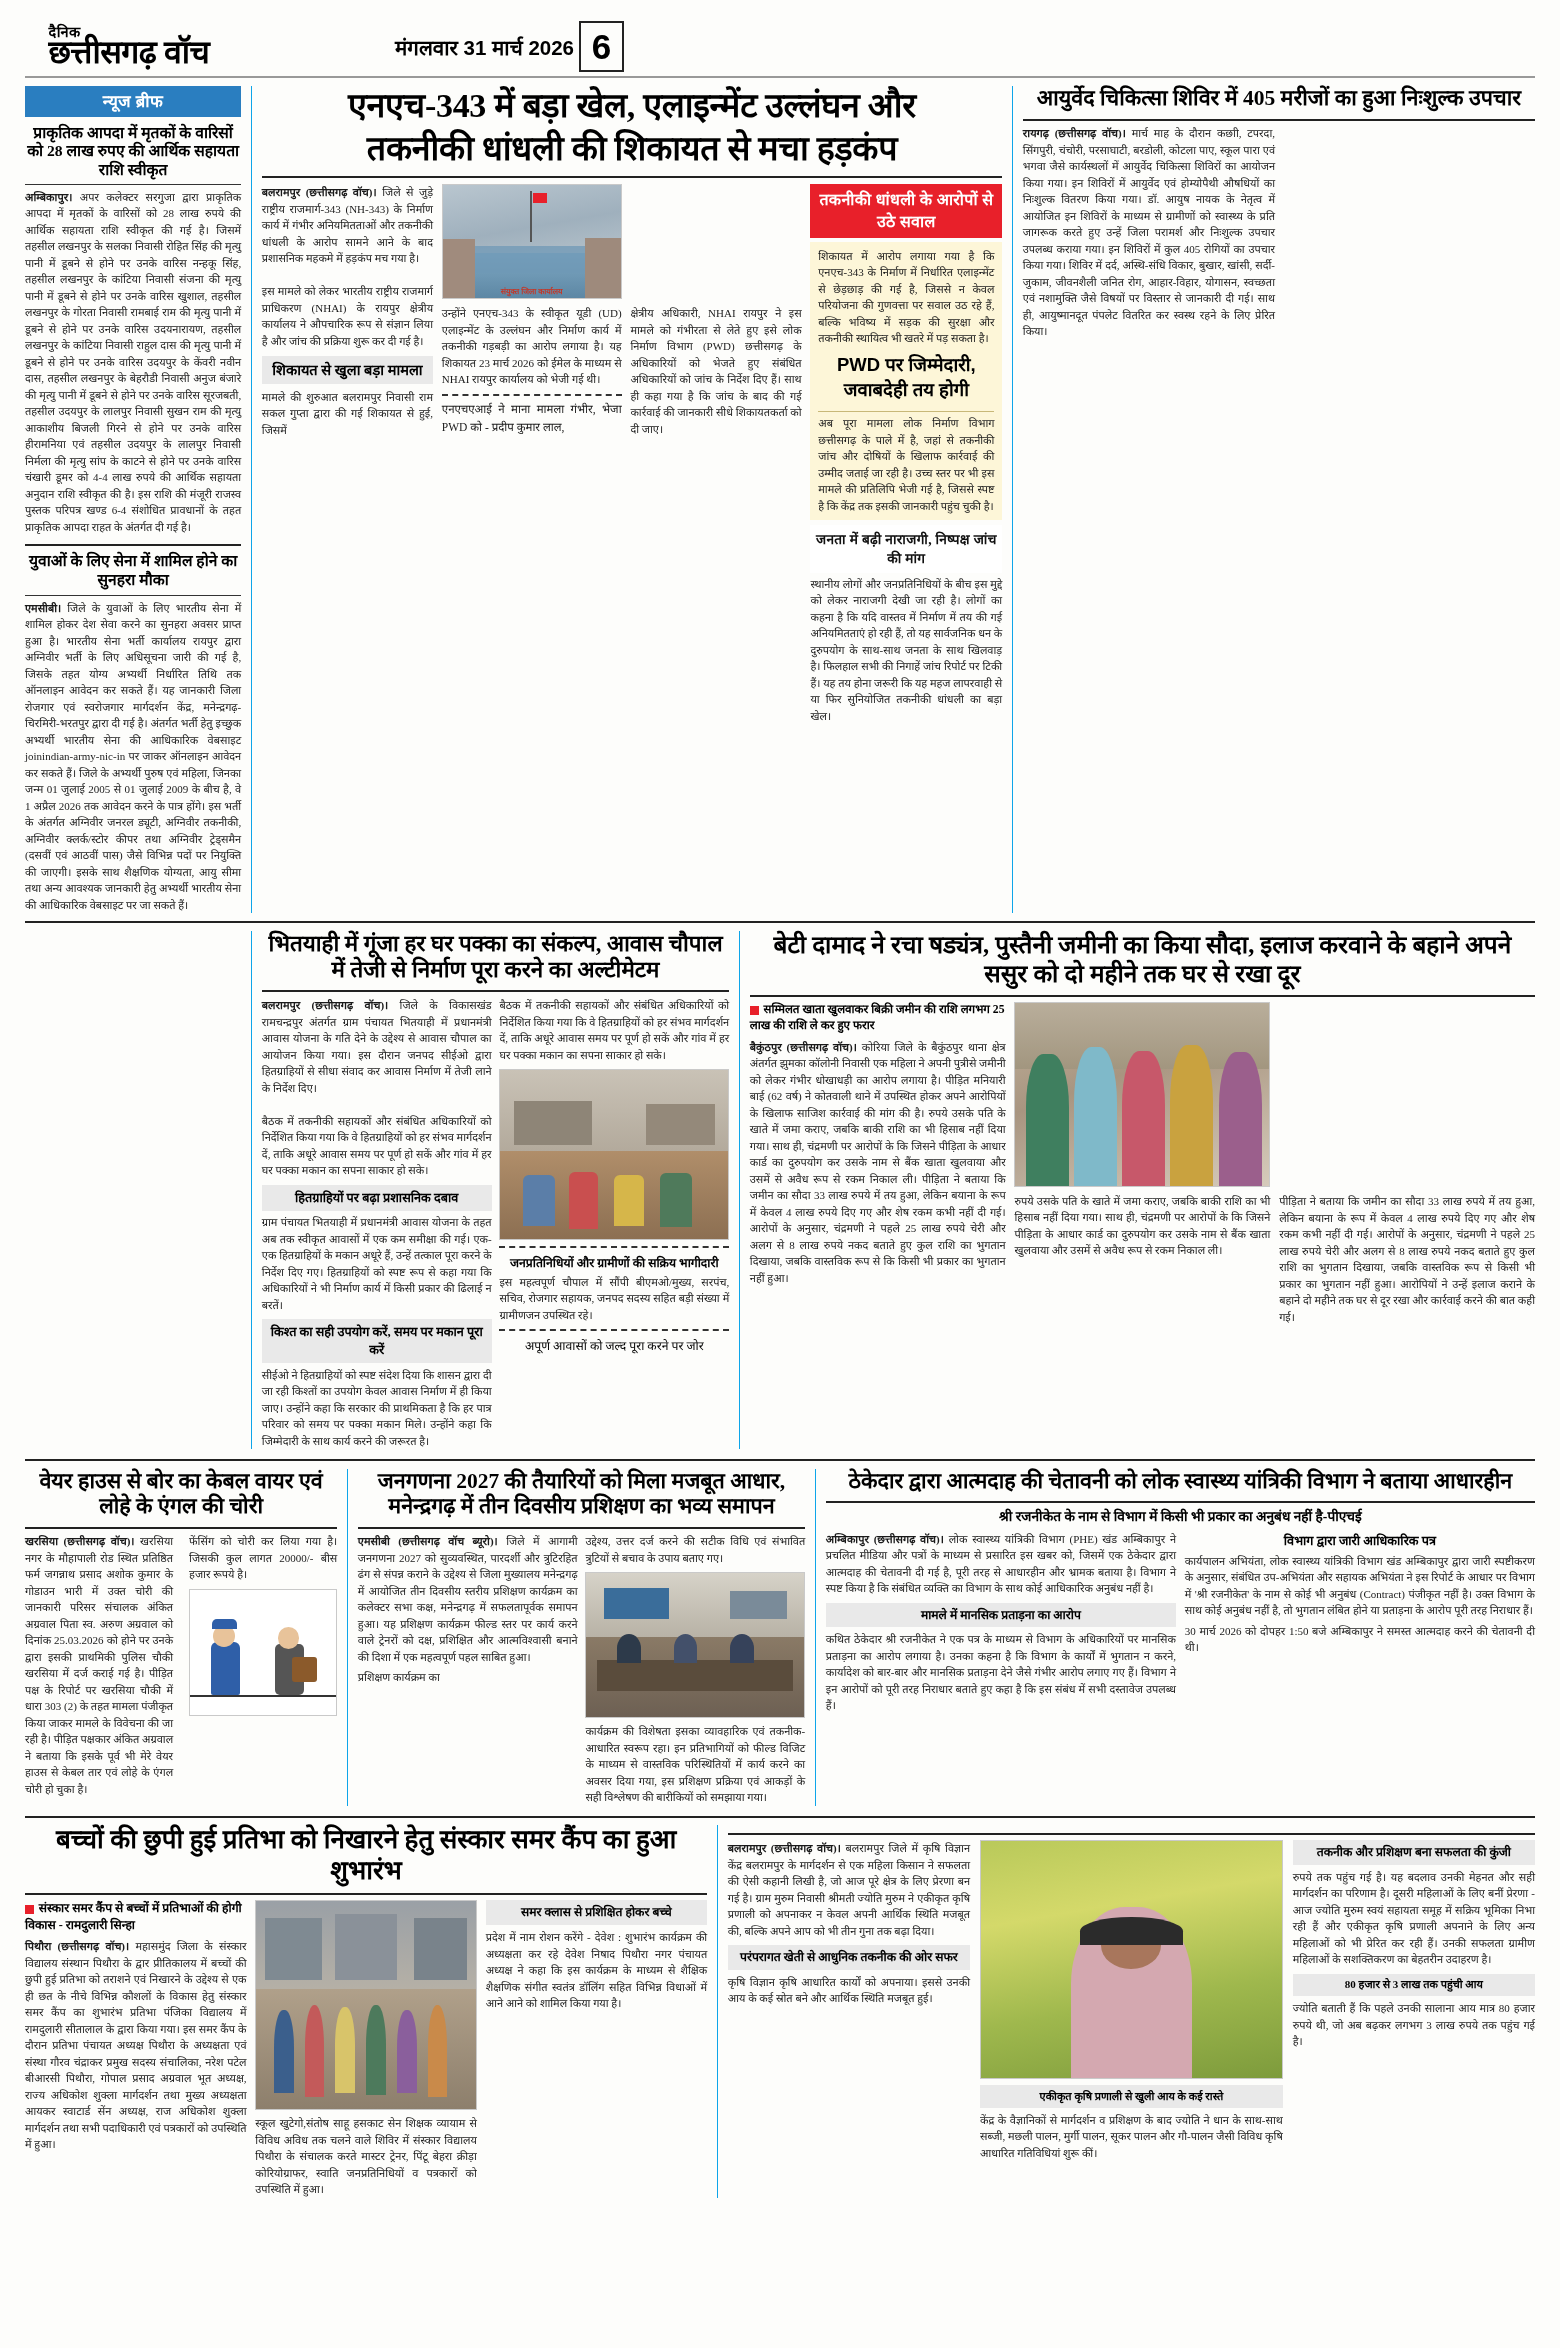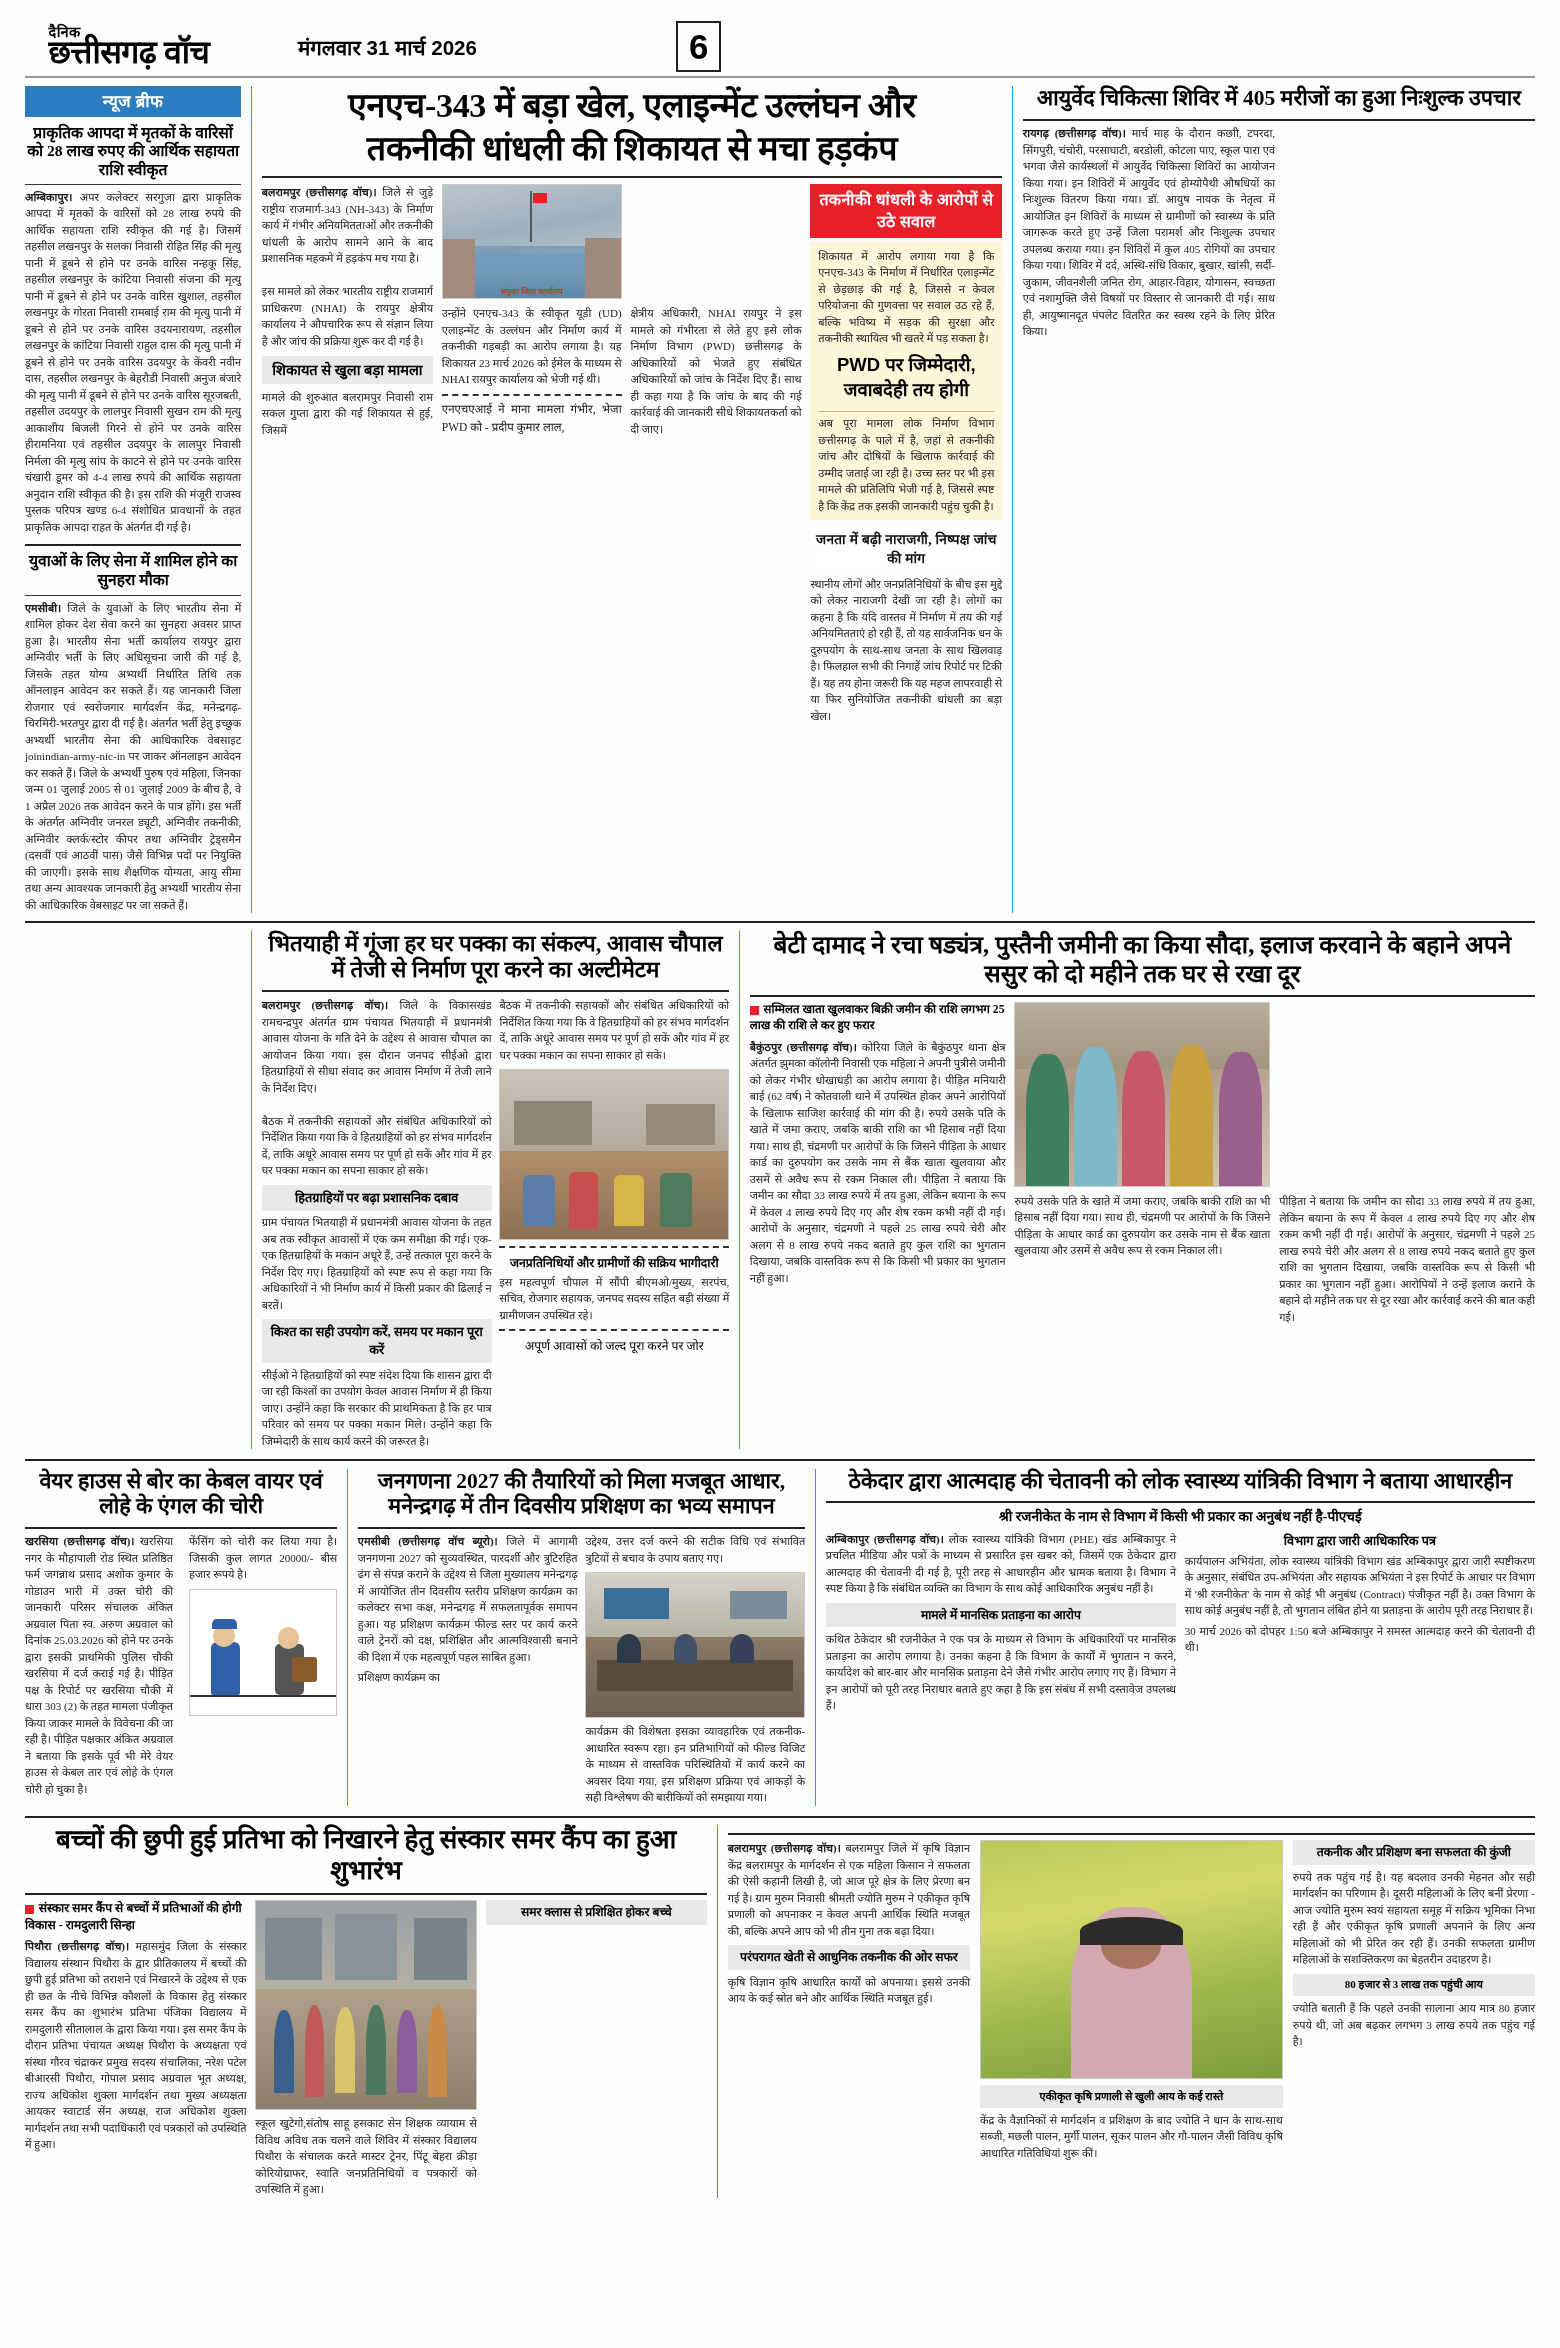--- a/index.html
+++ b/index.html
@@ -13,21 +13,21 @@
   .masthead{display:flex;align-items:center;height:60px;border-bottom:2px solid #999;}
   .mast-logo{width:273px;flex:0 0 273px;display:flex;flex-direction:column;justify-content:center;padding-left:23.4px}
   .mast-logo .sm{font-size:14.6px;font-weight:bold;line-height:1;margin-bottom:-2.9px;letter-spacing:0.5px}
   .mast-logo .lg{font-size:32px;font-weight:bold;line-height:1;letter-spacing:-0.5px}
   .mast-center{flex:1;display:flex;justify-content:center;align-items:flex-end;height:100%}
   .section-tag{
     background:#e8202a;color:#fff;font-size:27px;font-weight:bold;
     padding:3.9px 55px 5.9px 55px;border-radius:11.7px 11.7px 0 0;letter-spacing:1px;
     line-height:1.15;
   }
-  .mast-right{flex:0 0 429px;display:flex;align-items:center;justify-content:space-between;gap:5px;padding-right:5.9px}
+  .mast-right{flex:0 0 429px;display:flex;align-items:center;justify-content:center;gap:5px;padding-right:5.9px}
   .mast-date{font-size:20.5px;font-weight:bold;font-family:"Liberation Sans",sans-serif}
   .page-no{border:2px solid #222;width:45px;height:51px;display:flex;align-items:center;justify-content:center;font-size:35px;font-weight:bold;font-family:"Liberation Sans",sans-serif}
 
   
   .hl{font-weight:bold;text-align:center;line-height:1.18;}
   .body-col{font-size:11px;line-height:1.5;text-align:justify;color:#1a1a1a;}
   .lead{font-weight:bold}
   .rule{border-top:1px solid #333;margin:3.9px 0}
   .rule2{border-top:2px solid #222;margin:4.9px 0}
   .vline{border-left:1px solid #0ea5e9}
@@ -326,20 +326,21 @@
             <div style="position:absolute;left:22%;bottom:6%;width:9%;height:44%;background:#c35a5a;border-radius:45% 45% 0 0"></div>
             <div style="position:absolute;left:36%;bottom:8%;width:9%;height:41%;background:#d8c46a;border-radius:45% 45% 0 0"></div>
             <div style="position:absolute;left:50%;bottom:7%;width:9%;height:43%;background:#4d7a5c;border-radius:45% 45% 0 0"></div>
             <div style="position:absolute;left:64%;bottom:8%;width:9%;height:40%;background:#8a5f9c;border-radius:45% 45% 0 0"></div>
             <div style="position:absolute;left:78%;bottom:6%;width:9%;height:44%;background:#c98a4a;border-radius:45% 45% 0 0"></div>
           </div>
           <div class="body-col">स्कूल खुटेगो,संतोष साहू हसकाट सेन शिक्षक व्यायाम से विविध अविध तक चलने वाले शिविर में संस्कार विद्यालय पिथौरा के संचालक करते मास्टर ट्रेनर, पिंटू बेहरा क्रीड़ा कोरियोग्राफर, स्वाति जनप्रतिनिधियों व पत्रकारों को उपस्थिति में हुआ।</div>
         </div>
         <div style="flex:1">
           <div class="grayhead" style="margin-bottom:3.9px;font-size:12.2px">समर क्लास से प्रशिक्षित होकर बच्चे</div>
+          <div class="body-col">प्रदेश में नाम रोशन करेंगे - देवेश : शुभारंभ कार्यक्रम की अध्यक्षता कर रहे देवेश निषाद पिथौरा नगर पंचायत अध्यक्ष ने कहा कि इस कार्यक्रम के माध्यम से शैक्षिक शैक्षणिक संगीत स्वतंत्र डॉलिंग सहित विभिन्न विधाओं में आने आने को शामिल किया गया है।</div>
         </div>
       </div>
     </div>
 
     <div class="vline" style="flex:1;padding-left:9.8px">
       <div class="rule2" style="margin-top:7.8px"></div>
       <div style="display:flex;gap:10px;margin-top:4.9px">
         <div style="flex:1">
           <div class="body-col">
             <span class="lead">बलरामपुर (छत्तीसगढ़ वॉच)।</span>

